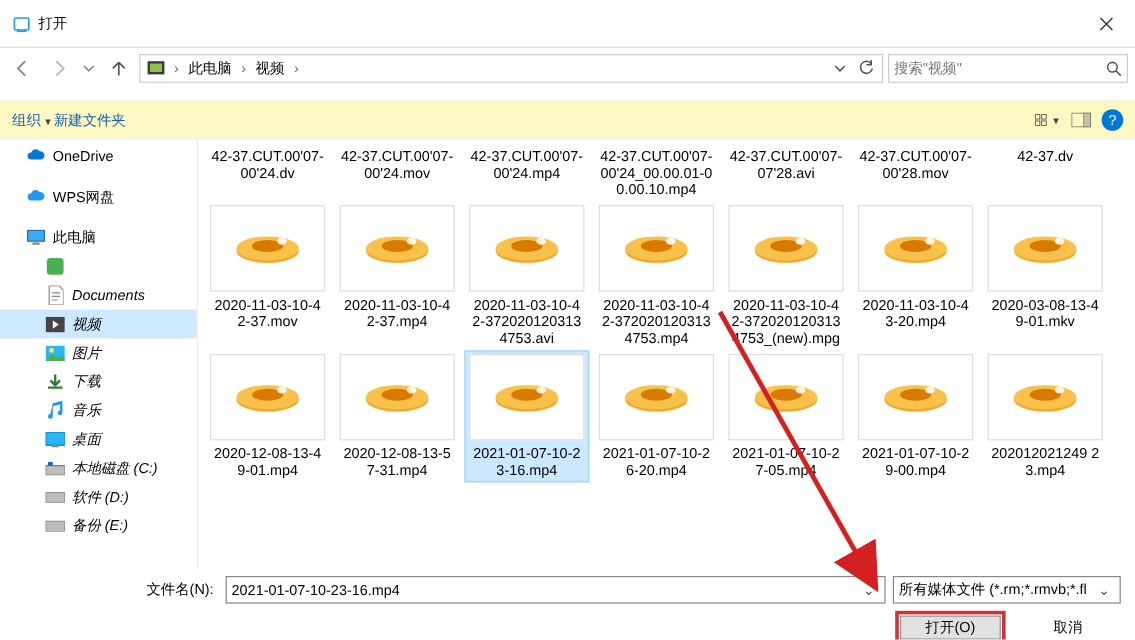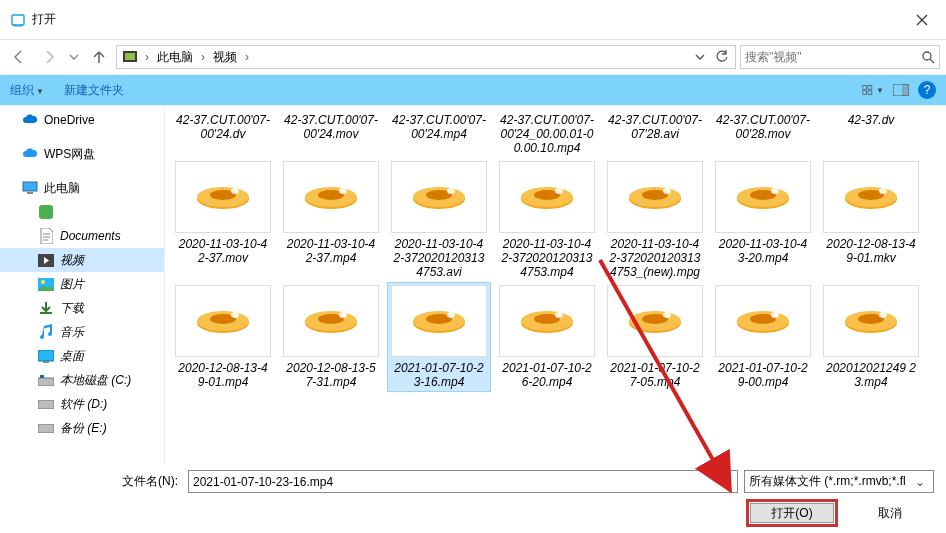--- a/index.html
+++ b/index.html
@@ -16,36 +16,36 @@
 .breadcrumb { flex: 1; border: 1px solid #ccc; height: 24px; display:flex; align-items:center; padding:0 2px; gap:2px; }
 .bc-icon { width:18px; height:18px; display:flex; align-items:center; justify-content:center; margin:0 2px; }
 .bc-sep { color:#666; padding:0 2px; }
 .bc-item { padding: 2px 4px; }
 .bc-end { margin-left:auto; display:flex; align-items:center; }
 .bc-drop, .bc-refresh { width:22px; height:22px; display:flex; align-items:center; justify-content:center; color:#555; }
 .searchbox { width: 200px; border:1px solid #ccc; height:24px; display:flex; align-items:center; padding:0 4px; }
 .searchbox input { border:none; outline:none; flex:1; color:#888; }
 .searchbox .sicon { color:#555; }
 
-.toolbar { display:flex; align-items:center; height:32px; padding:0 10px; gap:20px; border-top:1px solid #eee; border-bottom:1px solid #eee; background:#7dd3fc; }
+.toolbar { display:flex; align-items:center; height:32px; padding:0 10px; gap:1px; border-top:1px solid #eee; border-bottom:1px solid #eee; background:#fef9c3;margin-top:10px; }
 .toolbar .lbl { color:#1560b3; }
 .toolbar .tri { font-size:8px; color:#444; margin-left:2px;}
 .toolbar .right { margin-left:auto; display:flex; align-items:center; gap:6px; }
 .tool-icn { width:22px; height:22px; display:flex; align-items:center; justify-content:center; color:#555; }
 .help-icn { width:18px; height:18px; border-radius:50%; background:#0078d7; color:#fff; display:flex; align-items:center; justify-content:center; font-size:12px; }
 
 .main { display:flex; height: 358px; }
 .sidebar { width: 165px; border-right:1px solid #eee; overflow:hidden; padding-top:2px; }
 .sb-item { display:flex; align-items:center; height:24px; padding-left:22px; gap:6px; }
 .sb-item.child { padding-left:38px;font-style:italic; }
 .sb-item.sel { background:#cde8ff; }
 .sb-ic { width:16px; height:16px; display:flex; align-items:center; justify-content:center; }
 .sb-gap { height:10px; }
 
-.files { flex:1; overflow:auto; padding: 4px 6px 0 6px; font-style: italic; }
+.files { flex:1; overflow:auto; padding: 4px 6px 0 6px; }
 .frow { display:flex; gap:4px; }
 .fitem { width:104px; display:flex; flex-direction:column; align-items:center; padding:2px; border:1px solid transparent; }
 .fitem.sel { background:#cce8ff; border-color:#99d1ff; }
 .fthumb { width:96px; height:72px; border:1px solid #ddd; background:#fff; display:flex; align-items:center; justify-content:center; margin-bottom:4px; }
 .fname { text-align:center; line-height:14px; word-break:break-all; padding:0 2px; min-height:28px; }
 
 .footer { padding: 6px 12px 10px 12px; }
 .fn-row { display:flex; align-items:center; gap:6px; margin-bottom:10px; }
 .fn-label { width:170px; text-align:right; padding-right:4px; }
 .fn-input { flex:1; border:1px solid #888; height:23px; display:flex; align-items:center; padding:0 4px; }
@@ -373,21 +373,21 @@
         </div>
         <div class="fitem">
           <div class="fthumb">
             <svg width="60" height="40" viewBox="0 0 60 40">
               <ellipse cx="30" cy="22" rx="26" ry="10" fill="#f5a623"></ellipse>
               <ellipse cx="30" cy="20" rx="26" ry="10" fill="#f8c14b"></ellipse>
               <ellipse cx="30" cy="18" rx="13" ry="5" fill="#d87a00"></ellipse>
               <ellipse cx="42" cy="14" rx="4" ry="3" fill="#fff" opacity="0.85"></ellipse>
             </svg>
           </div>
-          <div class="fname">2020-12-08-13-49-01.mkv</div>
+          <div class="fname">2020-03-08-13-49-01.mkv</div>
         </div>
       </div>
       <div class="frow">
         <div class="fitem">
           <div class="fthumb">
             <svg width="60" height="40" viewBox="0 0 60 40">
               <ellipse cx="30" cy="22" rx="26" ry="10" fill="#f5a623"></ellipse>
               <ellipse cx="30" cy="20" rx="26" ry="10" fill="#f8c14b"></ellipse>
               <ellipse cx="30" cy="18" rx="13" ry="5" fill="#d87a00"></ellipse>
               <ellipse cx="42" cy="14" rx="4" ry="3" fill="#fff" opacity="0.85"></ellipse>

